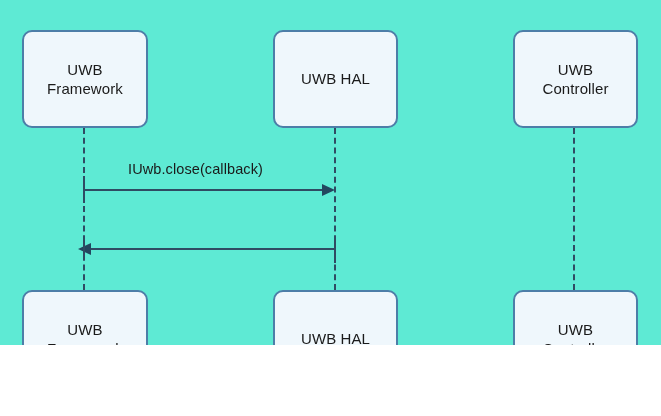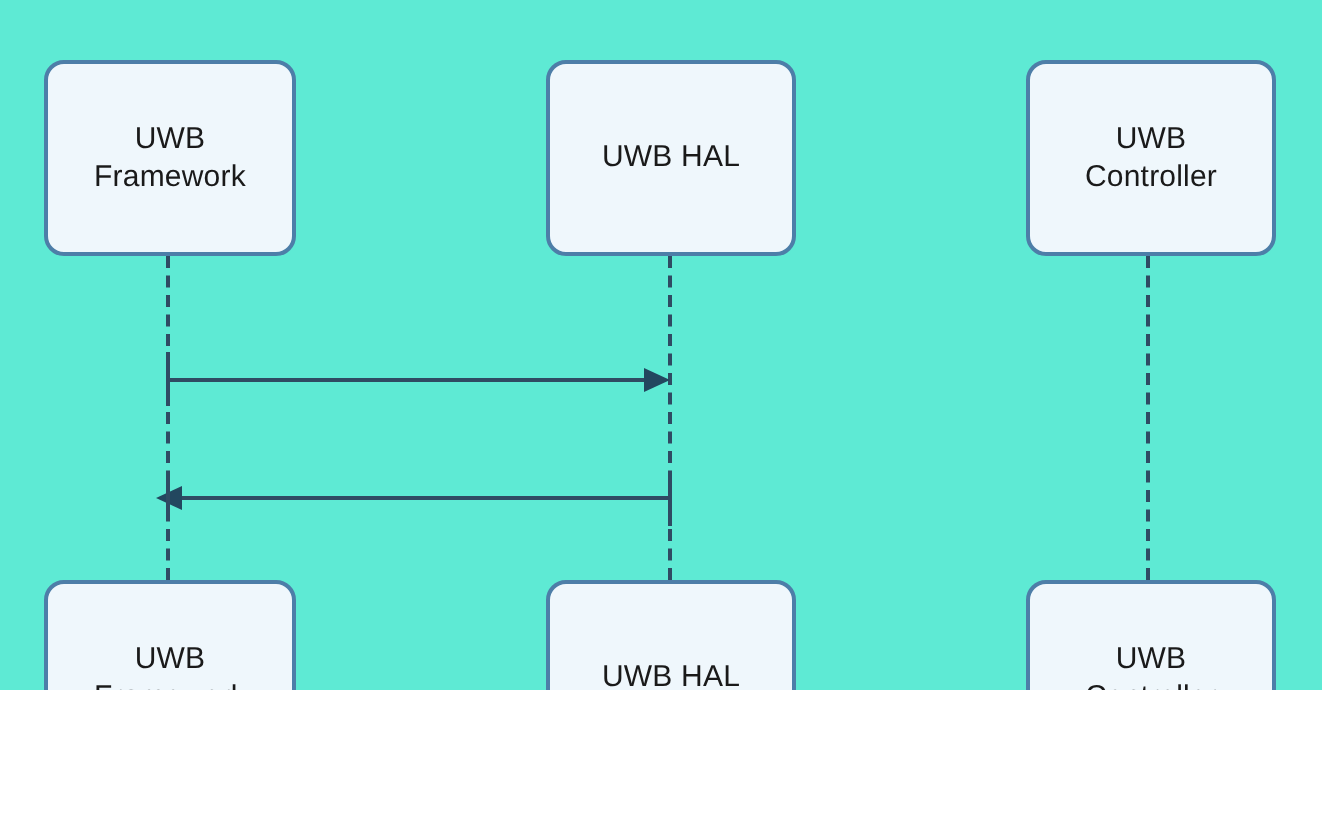--- a/index.html
+++ b/index.html
@@ -93,20 +93,21 @@
 
   <div class="node-box" style="left:273px; top:30px; width:125px; height:98px;">
     <span class="node-label">UWB HAL</span>
   </div>
 
   <div class="node-box" style="left:513px; top:30px; width:125px; height:98px;">
     <span class="node-label">UWB
 Controller</span>
   </div>
 
+  <div class="msg-label" style="left:128px; top:161px;">IUwb.close(callback)</div>
   <div class="msg-cap" style="left:83px; top:176px; height:27px;"></div>
   <div class="msg-line" style="left:84px; top:189px; width:244px;"></div>
   <div class="arrowhead right" style="left:322px; top:184px;"></div>
 
   <div class="msg-cap" style="left:334px; top:236px; height:27px;"></div>
   <div class="msg-line" style="left:84px; top:248px; width:251px;"></div>
   <div class="arrowhead left" style="left:78px; top:243px;"></div>
   <div class="msg-cap" style="left:83px; top:238px; height:22px;"></div>
 
   <div class="node-box" style="left:22px; top:290px; width:126px; height:98px;">

